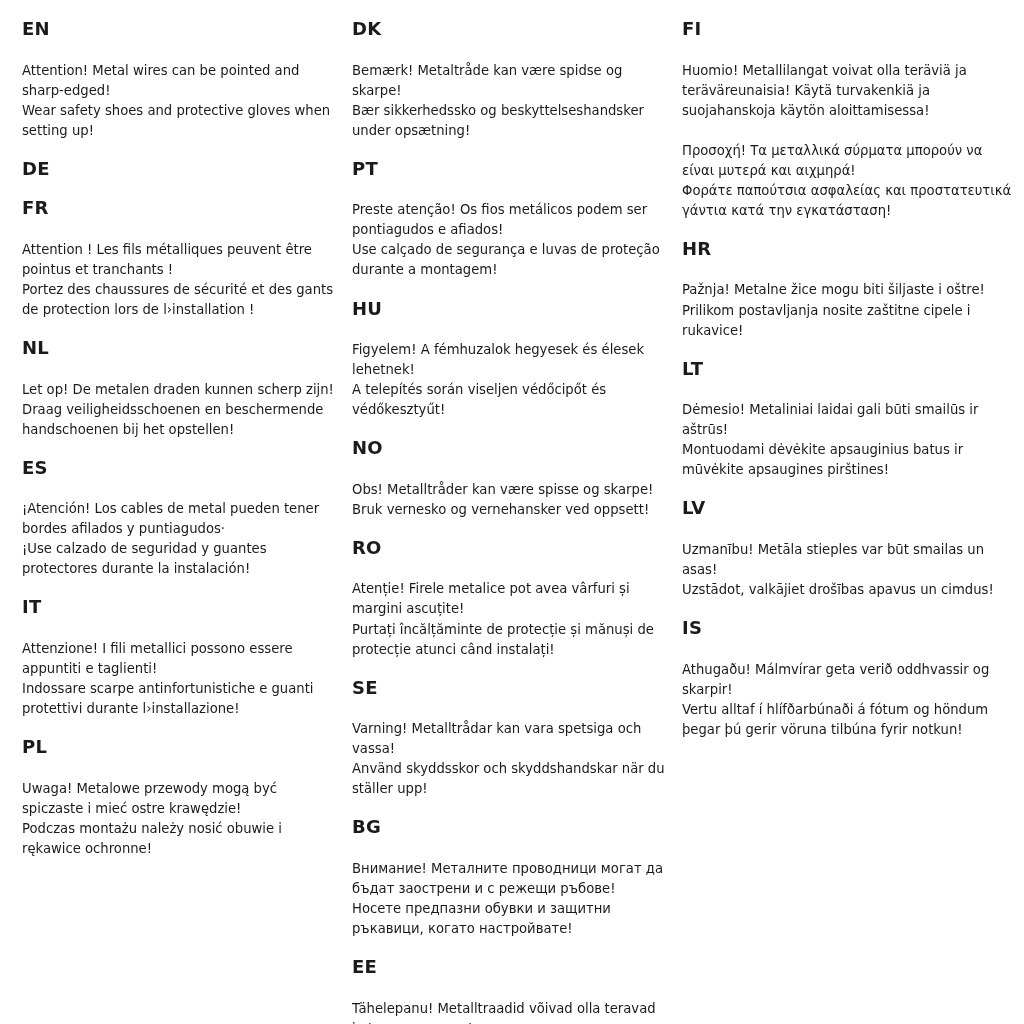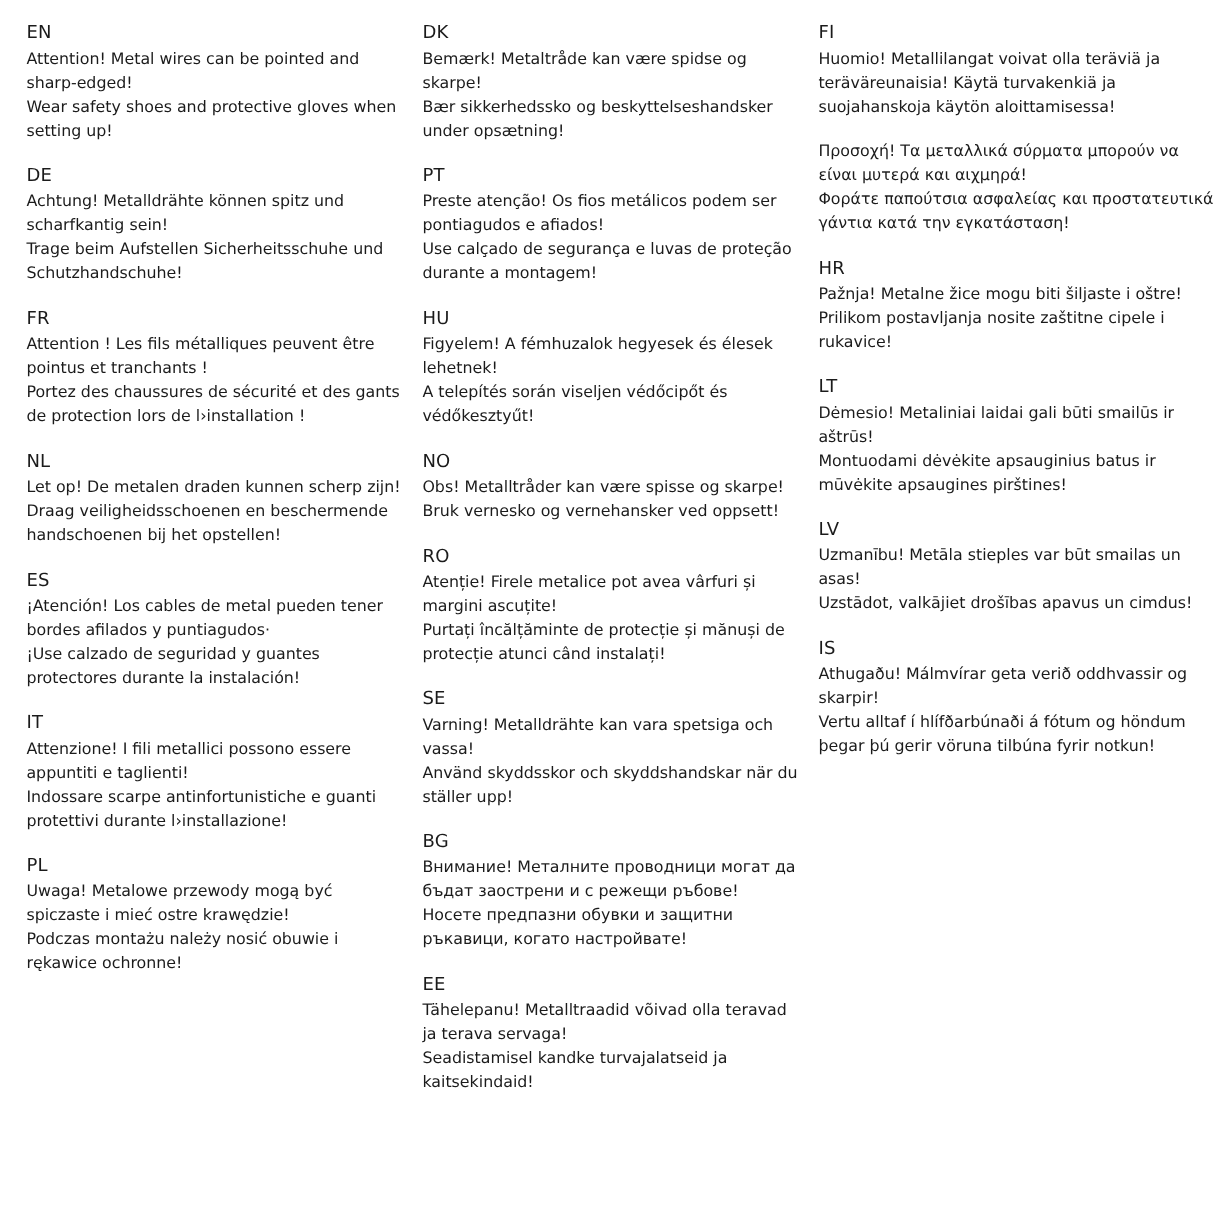--- a/index.html
+++ b/index.html
@@ -32,47 +32,46 @@
   .col-2 { width: 330px; padding-right: 16px; }
   .col-3 { width: 330px; }
 
   .entry {
     margin-bottom: 17px;
   }
   .entry:last-child {
     margin-bottom: 0;
   }
   .lang-code {
-    font-size: 15px;
-    font-weight: normal;
+    font-size: 18px;
+    font-weight: bold;
     line-height: 1.25;
     margin-bottom: 3px;
     letter-spacing: 0.2px;
   }
   .lang-text {
     font-size: 13.2px;
     line-height: 1.52;
     white-space: pre-line;
+    margin-top: 20px;
   }
 </style>
 </head>
 <body>
 
 <div class="page">
 
   <div class="column col-1">
     <div class="entry">
       <div class="lang-code">EN</div>
       <div class="lang-text">Attention! Metal wires can be pointed and sharp-edged!
 Wear safety shoes and protective gloves when setting up!</div>
     </div>
     <div class="entry">
       <div class="lang-code">DE</div>
-      <div class="lang-text">Achtung! Metalldrähte können spitz und scharfkantig sein!
-Trage beim Aufstellen Sicherheitsschuhe und Schutzhandschuhe!</div>
     </div>
     <div class="entry">
       <div class="lang-code">FR</div>
       <div class="lang-text">Attention ! Les fils métalliques peuvent être pointus et tranchants !
 Portez des chaussures de sécurité et des gants de protection lors de l›installation !</div>
     </div>
     <div class="entry">
       <div class="lang-code">NL</div>
       <div class="lang-text">Let op! De metalen draden kunnen scherp zijn!
 Draag veiligheidsschoenen en beschermende handschoenen bij het opstellen!</div>
@@ -117,21 +116,21 @@
       <div class="lang-text">Obs! Metalltråder kan være spisse og skarpe!
 Bruk vernesko og vernehansker ved oppsett!</div>
     </div>
     <div class="entry">
       <div class="lang-code">RO</div>
       <div class="lang-text">Atenție! Firele metalice pot avea vârfuri și margini ascuțite!
 Purtați încălțăminte de protecție și mănuși de protecție atunci când instalați!</div>
     </div>
     <div class="entry">
       <div class="lang-code">SE</div>
-      <div class="lang-text">Varning! Metalldrähte kan vara spetsiga och vassa!
+      <div class="lang-text">Varning! Metalltrådar kan vara spetsiga och vassa!
 Använd skyddsskor och skyddshandskar när du ställer upp!</div>
     </div>
     <div class="entry">
       <div class="lang-code">BG</div>
       <div class="lang-text">Внимание! Металните проводници могат да бъдат заострени и с режещи ръбове!
 Носете предпазни обувки и защитни ръкавици, когато настройвате!</div>
     </div>
     <div class="entry">
       <div class="lang-code">EE</div>
       <div class="lang-text">Tähelepanu! Metalltraadid võivad olla teravad ja terava servaga!

